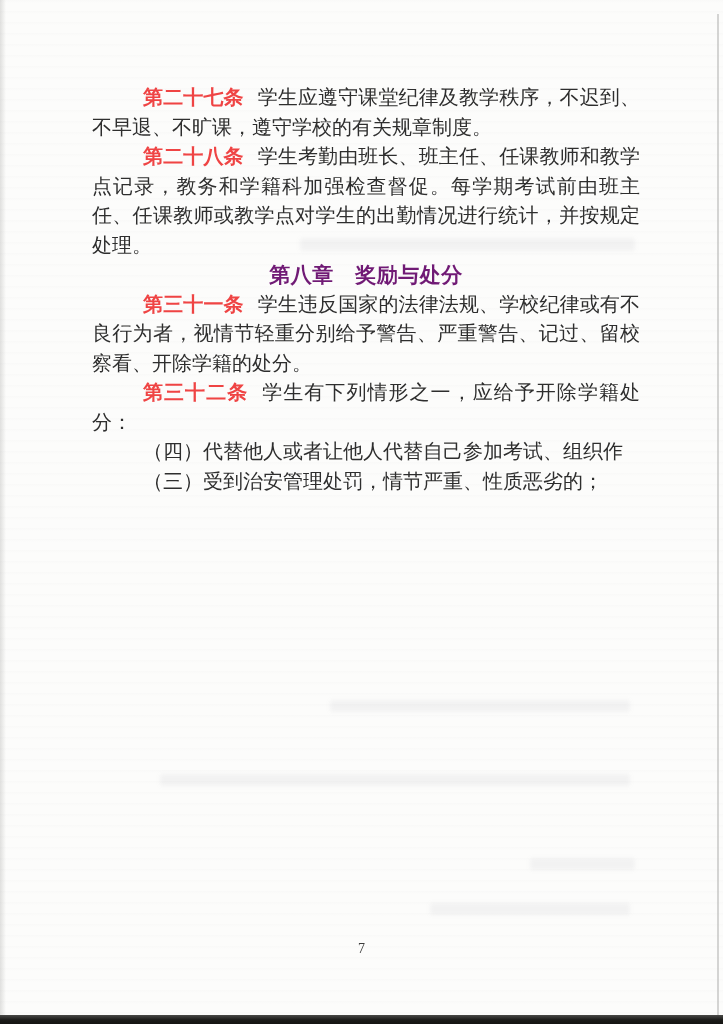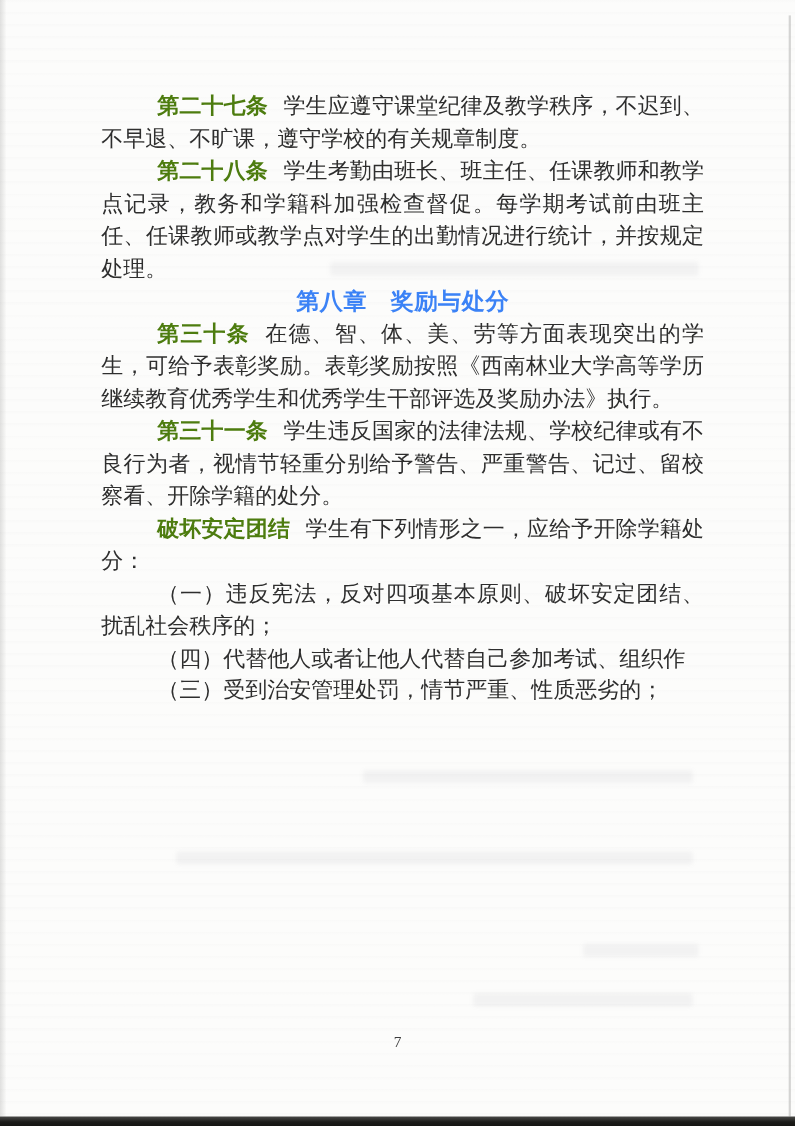--- a/index.html
+++ b/index.html
@@ -40,33 +40,33 @@
   }
   .para {
     margin: 0;
     text-align: justify;
     text-indent: 51px;
     word-break: break-all;
   }
   .lead {
     font-family: "Liberation Sans", "DejaVu Sans", sans-serif;
     font-weight: 700;
-    color: #4d7c0f;
+    color: #ef4444;
   }
   .lead:not(:empty) {
     margin-right: 14px;
   }
   .chapter-heading {
     margin: 0;
     font-size: 21px;
     line-height: 29.5px;
     text-align: center;
     font-family: "Liberation Sans", "DejaVu Sans", sans-serif;
     font-weight: 700;
-    color: #3b82f6;
+    color: #701a75;
     letter-spacing: 0.5px;
   }
   .page-number {
     position: absolute;
     top: 941px;
     left: 0;
     width: 723px;
     text-align: center;
     font-size: 14px;
     color: #3c3c3c;
@@ -119,27 +119,25 @@
   <div class="content">
 
     <p class="para"><span class="lead">第二十七条</span><span>学生应遵守课堂纪律及教学秩序，不迟到、不早退、不旷课，遵守学校的有关规章制度。</span></p>
 
     <p class="para"><span class="lead">第二十八条</span><span>学生考勤由班长、班主任、任课教师和教学点记录，教务和学籍科加强检查督促。每学期考试前由班主任、任课教师或教学点对学生的出勤情况进行统计，并按规定处理。</span></p>
 
 
 
     <h2 class="chapter-heading">第八章　奖励与处分</h2>
 
-    <p class="para"><span class="lead">第三十条</span><span>在德、智、体、美、劳等方面表现突出的学生，可给予表彰奖励。表彰奖励按照《西南林业大学高等学历继续教育优秀学生和优秀学生干部评选及奖励办法》执行。</span></p>
 
     <p class="para"><span class="lead">第三十一条</span><span>学生违反国家的法律法规、学校纪律或有不良行为者，视情节轻重分别给予警告、严重警告、记过、留校察看、开除学籍的处分。</span></p>
 
-    <p class="para"><span class="lead">破坏安定团结</span><span>学生有下列情形之一，应给予开除学籍处分：</span></p>
+    <p class="para"><span class="lead">第三十二条</span><span>学生有下列情形之一，应给予开除学籍处分：</span></p>
 
-    <p class="para"><span class="lead"></span><span>（一）违反宪法，反对四项基本原则、破坏安定团结、扰乱社会秩序的；</span></p>
 
 
     <p class="para"><span class="lead"></span><span>（四）代替他人或者让他人代替自己参加考试、组织作</span></p>
 
     <p class="para"><span class="lead"></span><span>（三）受到治安管理处罚，情节严重、性质恶劣的；</span></p>
 
   </div>
 
   <div class="page-number">7</div>
 

